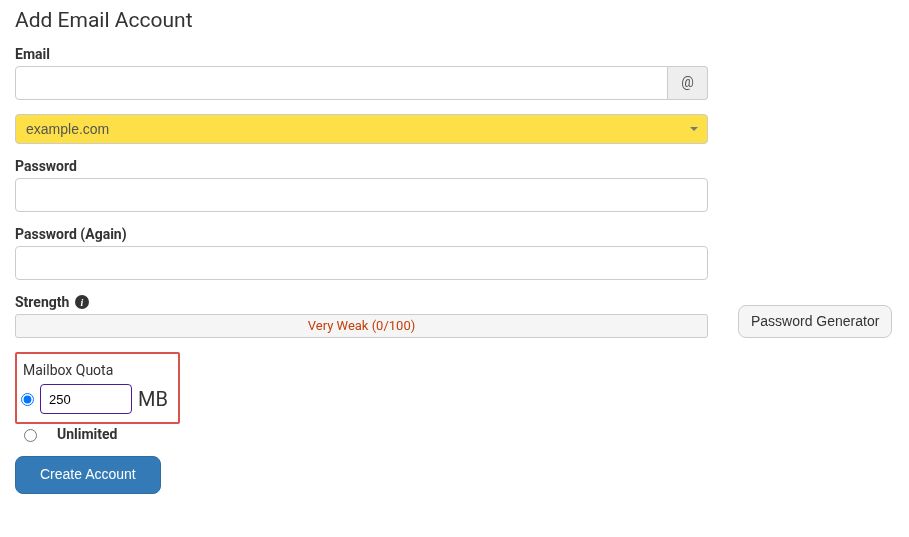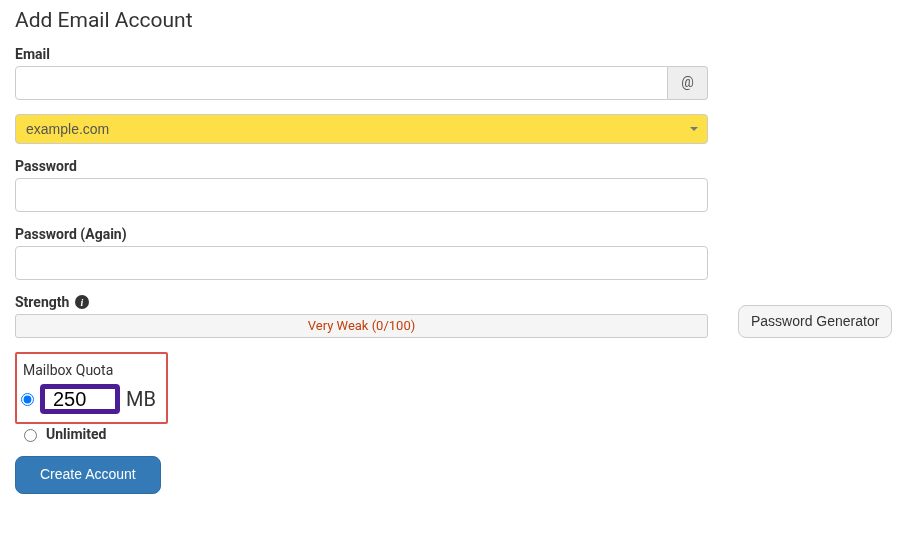--- a/index.html
+++ b/index.html
@@ -170,35 +170,35 @@
   .radio-row {
     display: flex;
     align-items: center;
     gap: 6px;
     margin-bottom: 2px;
   }
   .radio-row input[type="radio"] {
     margin: 0;
   }
   .quota-input {
-    width: 80px;
+    width: 92px;
     height: 30px;
     padding: 4px 8px;
-    font-size: 20px;
-    border: 5px solid #4c1d95;
+    font-size: 13px;
+    border: 1px solid #4c1d95;
     border-radius: 4px;
   }
   .quota-unit {
     font-size: 20px;
     color: #333;
   }
   .unlimited-row {
     display: flex;
     align-items: center;
-    gap: 6px;
+    gap: 17px;
     padding-left: 4px;
     margin-bottom: 14px;
   }
   .unlimited-row label { font-weight: 700; }
   .create-row { margin-top: 8px; }
 </style>
 </head>
 <body>
 
 <div class="container">

